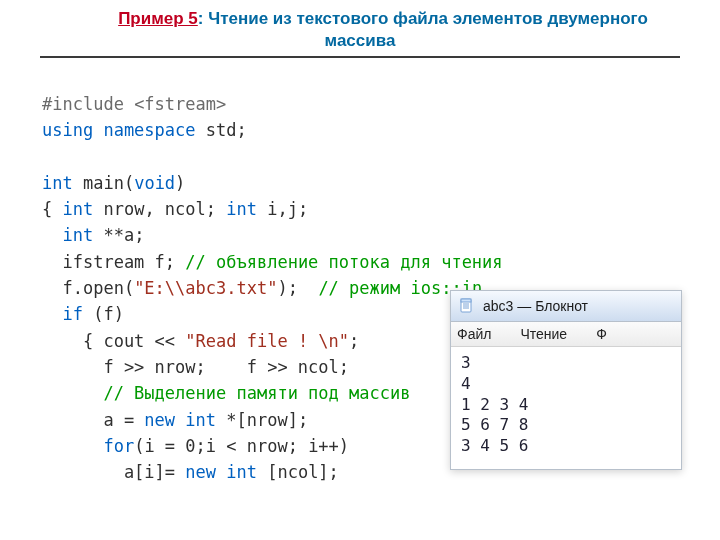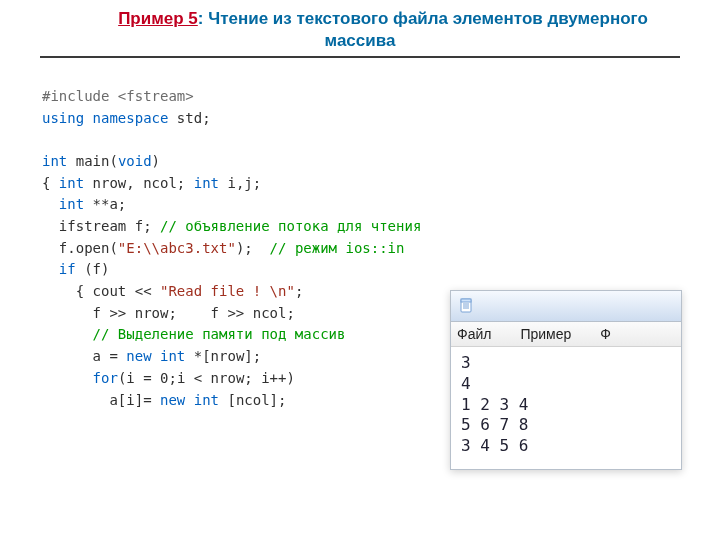--- a/index.html
+++ b/index.html
@@ -25,21 +25,21 @@
   .title .colon{
     color:#0369a1;
   }
   .hr1{
     border:none;
     border-top:2px solid #3a3a3a;
     margin:4px 40px 0 40px;
   }
   .code{
     font-family:Consolas,Menlo,monospace;
-    font-size:14px;
+    font-size:17px;
     line-height:1.55;
     white-space:pre;
     padding:6px 0 0 42px;
   }
   .pp{color:#6b6b6b}       
   .kw{color:#0060c0}       
   .id{color:#303030}       
   .ty{color:#0060c0}       
   .cm{color:#009a00}       
   .st{color:#a03020}       
@@ -123,24 +123,25 @@
 
 <div class="notepad">
   <div class="np-titlebar">
     <svg class="np-icon" viewBox="0 0 16 16">
       <rect x="2" y="1" width="10" height="13" rx="1" fill="#fff" stroke="#7aa3d6"></rect>
       <rect x="2" y="1" width="10" height="3" fill="#cfe3fb" stroke="#7aa3d6"></rect>
       <line x1="4" y1="6" x2="10" y2="6" stroke="#7aa3d6"></line>
       <line x1="4" y1="8" x2="10" y2="8" stroke="#7aa3d6"></line>
       <line x1="4" y1="10" x2="10" y2="10" stroke="#7aa3d6"></line>
     </svg>
+    <div class="np-title">abc3 — Блокнот</div>
   </div>
   <div class="np-menu">
     <span>Файл</span>
-    <span>Пример</span>
+    <span>Чтение</span>
     <span>Ф</span>
   </div>
   <div class="np-body">3
 4
 1 2 3 4
 5 6 7 8
 3 4 5 6</div>
 </div>
 
 </body></html>

